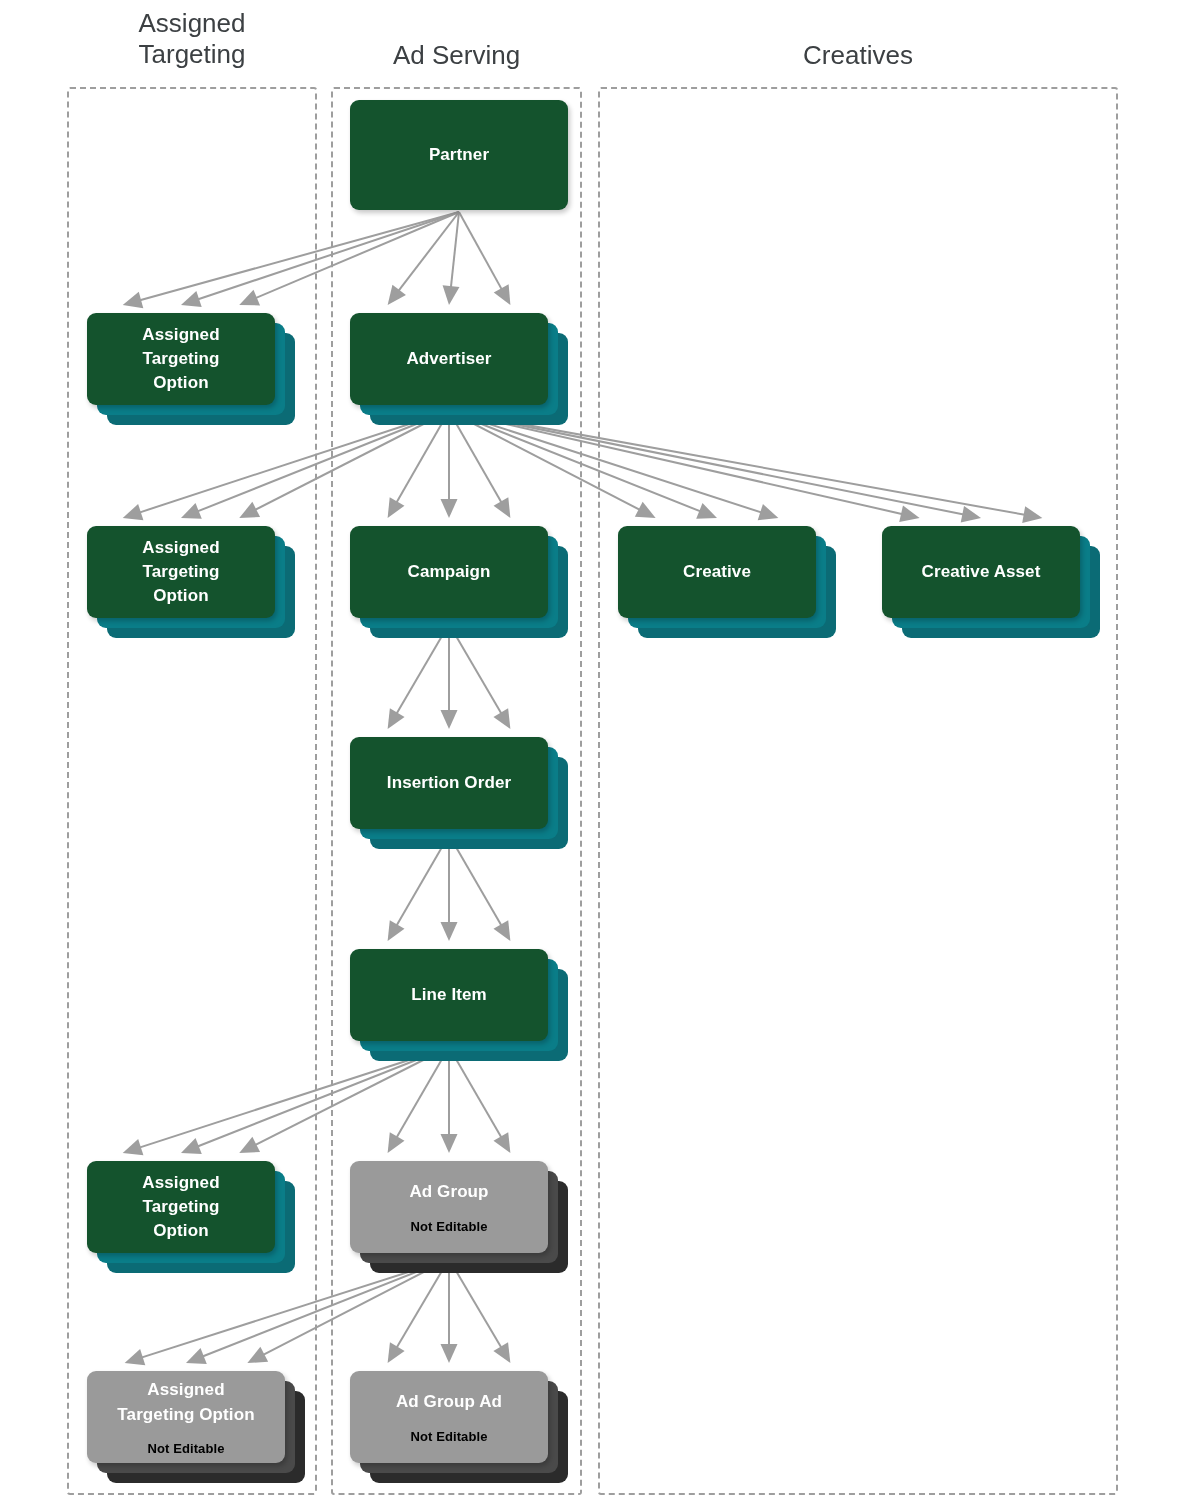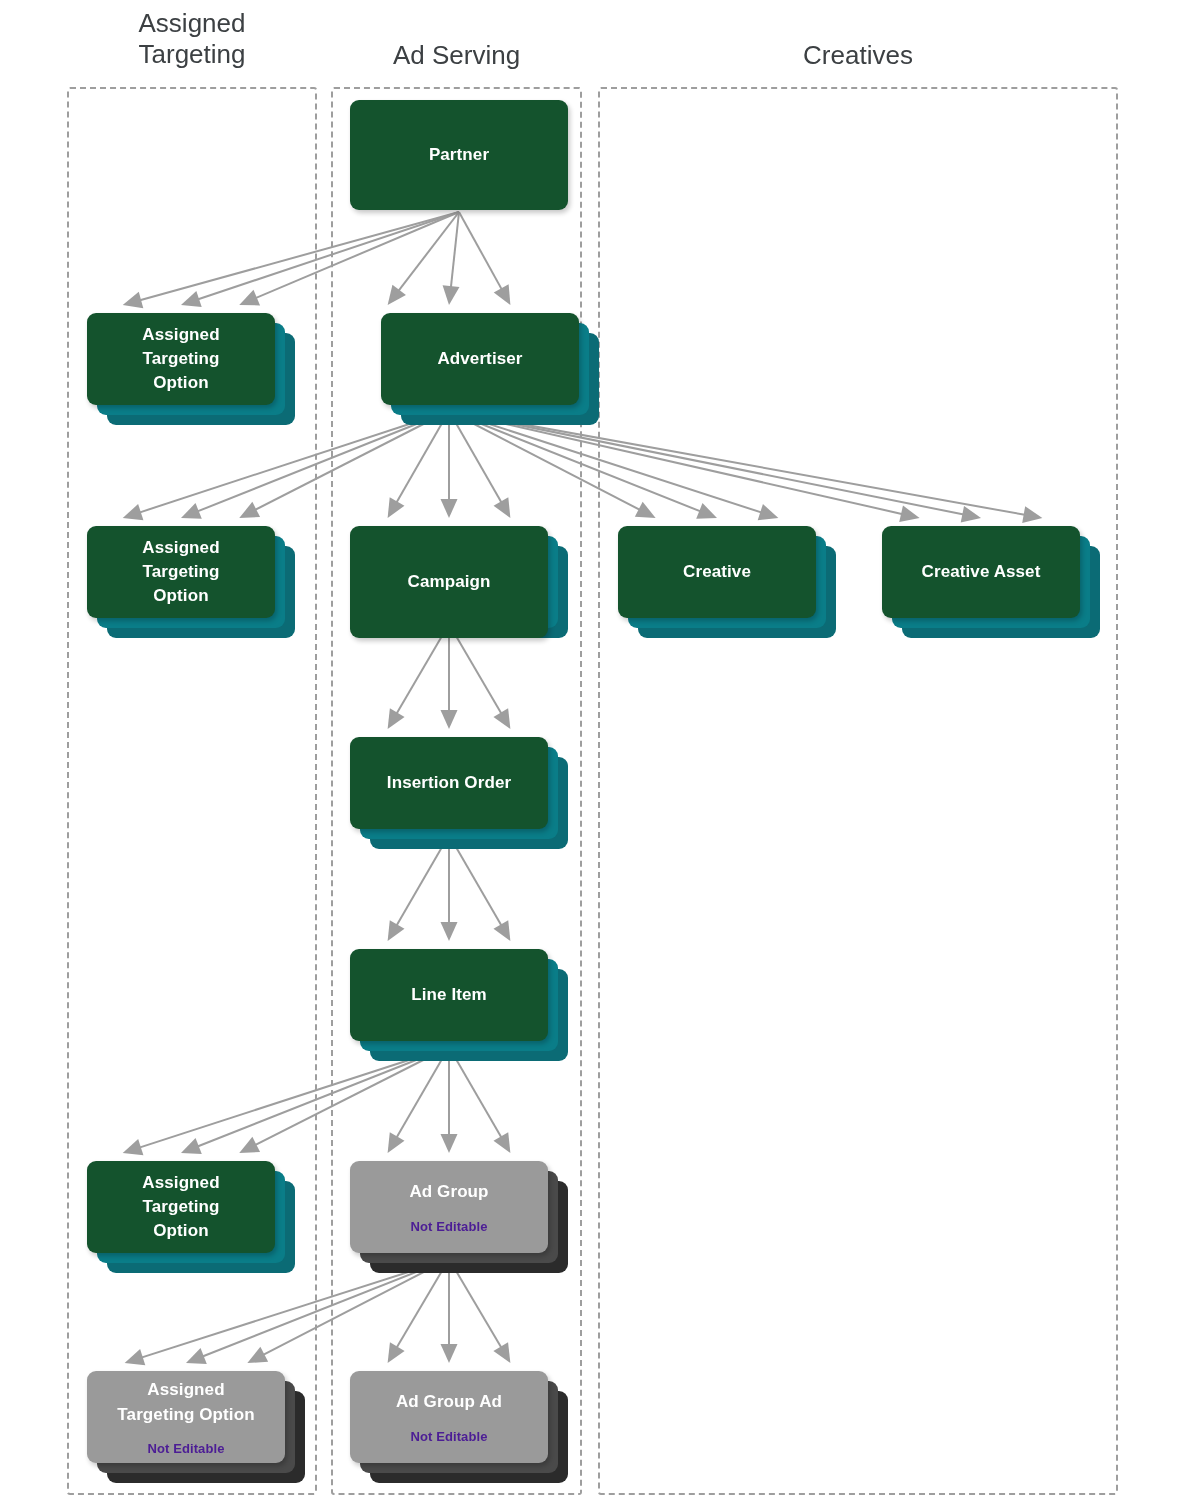--- a/index.html
+++ b/index.html
@@ -58,21 +58,21 @@
   .node-label {
     color:#ffffff;
     font-weight:bold;
     font-size:17px;
     line-height:1.42;
     text-align:center;
     white-space:pre-line;
     letter-spacing:0.1px;
   }
   .node-sub {
-    color:#4c1d95;
+    color:#000000;
     font-weight:bold;
     font-size:13px;
     text-align:left;
     margin-top:14px;
     letter-spacing:0.1px;
   }
 </style>
 </head>
 <body>
 
@@ -242,40 +242,40 @@
       </div>
       <div class="node" style="left: 87px; top: 313px; width: 208px; height: 112px;">
         <div class="card b2" style="left: 20px; top: 20px; width: 188px; height: 92px;"></div>
         <div class="card b1" style="left: 10px; top: 10px; width: 188px; height: 92px;"></div>
         <div class="card front" style="width: 188px; height: 92px;">
           <div class="node-label">Assigned
 Targeting
 Option</div>
         </div>
       </div>
-      <div class="node" style="left: 350px; top: 313px; width: 208px; height: 112px; margin-left: 31px;">
+      <div class="node" style="left: 350px; top: 313px; width: 208px; height: 112px;">
         <div class="card b2" style="left: 20px; top: 20px; width: 198px; height: 92px;"></div>
         <div class="card b1" style="left: 10px; top: 10px; width: 198px; height: 92px;"></div>
         <div class="card front" style="width: 198px; height: 92px;">
           <div class="node-label">Advertiser</div>
         </div>
       </div>
       <div class="node" style="left: 87px; top: 526px; width: 208px; height: 112px;">
         <div class="card b2" style="left: 20px; top: 20px; width: 188px; height: 92px;"></div>
         <div class="card b1" style="left: 10px; top: 10px; width: 188px; height: 92px;"></div>
         <div class="card front" style="width: 188px; height: 92px;">
           <div class="node-label">Assigned
 Targeting
 Option</div>
         </div>
       </div>
       <div class="node" style="left: 350px; top: 526px; width: 218px; height: 112px;">
         <div class="card b2" style="left: 20px; top: 20px; width: 198px; height: 92px;"></div>
         <div class="card b1" style="left: 10px; top: 10px; width: 198px; height: 92px;"></div>
-        <div class="card front" style="width: 198px; height: 112px;">
+        <div class="card front" style="width: 198px; height: 92px;">
           <div class="node-label">Campaign</div>
         </div>
       </div>
       <div class="node" style="left: 618px; top: 526px; width: 218px; height: 91px;">
         <div class="card b2" style="left: 20px; top: 20px; width: 198px; height: 92px;"></div>
         <div class="card b1" style="left: 10px; top: 10px; width: 198px; height: 92px;"></div>
         <div class="card front" style="width: 198px; height: 92px;">
           <div class="node-label">Creative</div>
         </div>
       </div>

